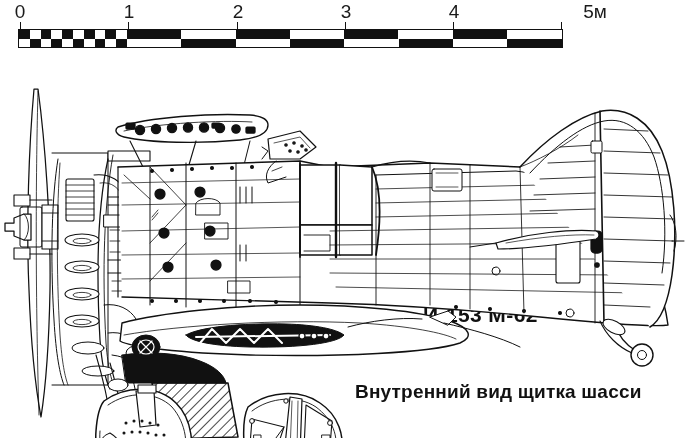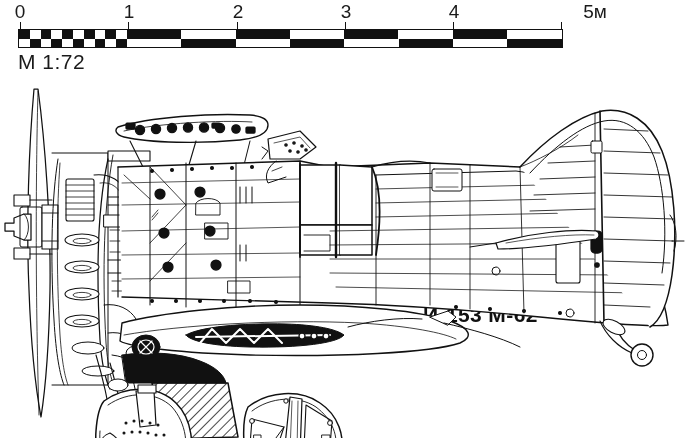--- a/index.html
+++ b/index.html
@@ -190,24 +190,24 @@
         <span class="scale-cell dark" style="left:162.3px; width:54.3px;"></span>
         <span class="scale-cell light" style="left:216.6px; width:54.3px;"></span>
         <span class="scale-cell dark" style="left:270.9px; width:54.3px;"></span>
         <span class="scale-cell light" style="left:325.2px; width:54.3px;"></span>
         <span class="scale-cell dark" style="left:379.5px; width:54.3px;"></span>
         <span class="scale-cell light" style="left:433.8px; width:54.3px;"></span>
         <span class="scale-cell dark" style="left:488.1px; width:54.9px;"></span>
       </div>
     </div>
 
-    <div id="scale-ratio">M 1:72</div>
   </div>
 
   <div id="model-caption">И-153 М-62</div>
+  <div id="detail-caption">Внутренний вид щитка шасси</div>
 
   <div id="drawing">
     <svg width="700" height="383" viewBox="0 0 700 383" xmlns="http://www.w3.org/2000/svg">
       <defs>
         <pattern id="hatch45" width="7" height="7" patternTransform="rotate(45)" patternUnits="userSpaceOnUse">
           <line x1="0" y1="0" x2="0" y2="7" stroke="#1a1a1a" stroke-width="1.6"></line>
         </pattern>
         <pattern id="dots" width="5" height="5" patternUnits="userSpaceOnUse">
           <circle cx="1.4" cy="1.4" r="0.75" fill="#555"></circle>
         </pattern>

